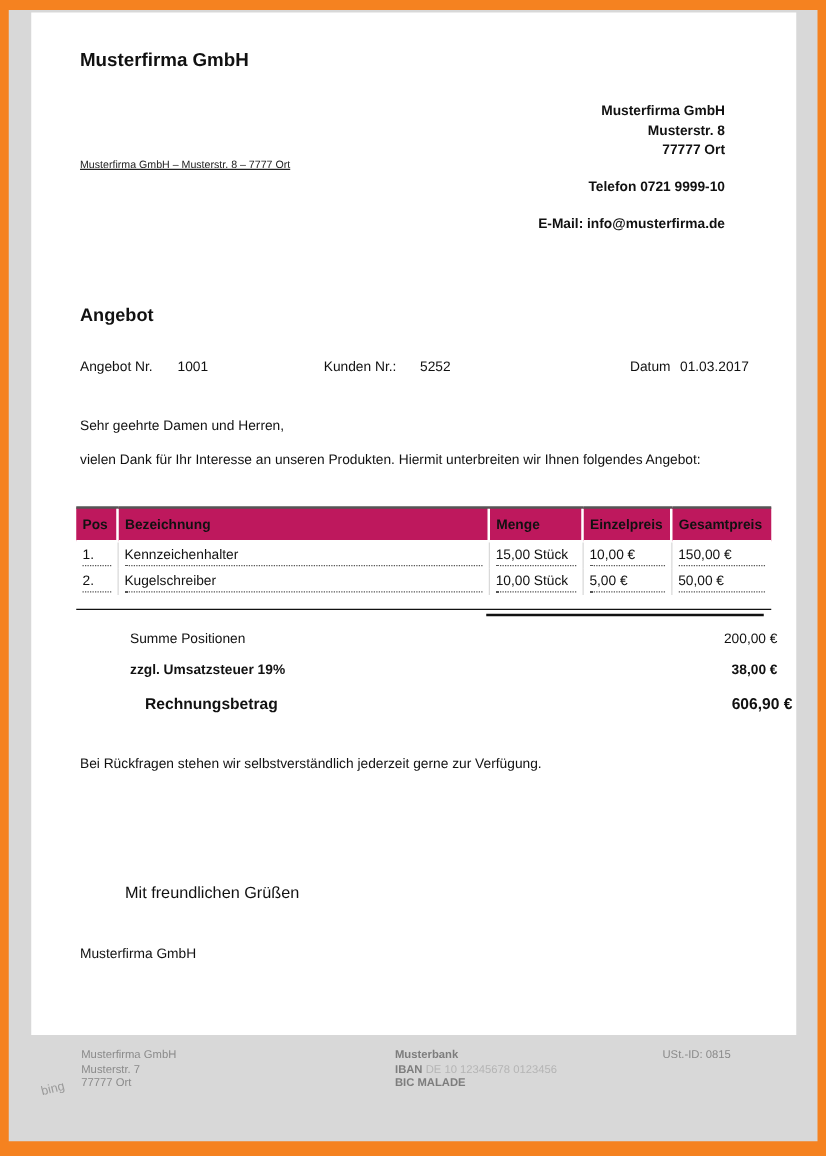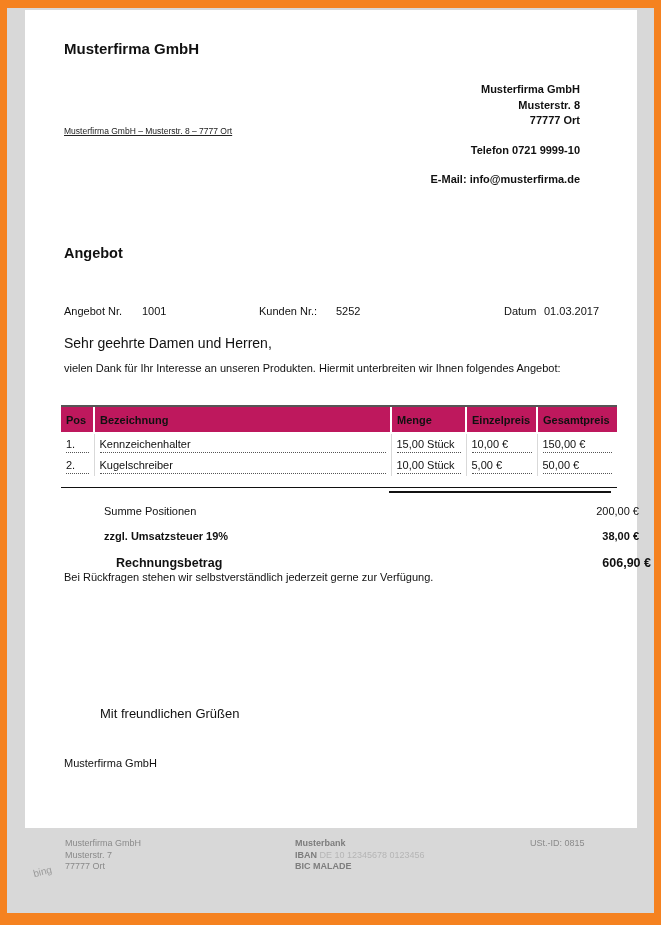--- a/index.html
+++ b/index.html
@@ -28,24 +28,24 @@
 
   .address-block {
     right: 57px; top: 72px;
     text-align: right; font-size: 11px; font-weight: bold;
     color: #111; line-height: 15.5px;
   }
   .address-block .gap { margin-top: 14px; }
 
   .doc-heading { left: 39px; top: 235px; font-size: 14.5px; font-weight: bold; color: #111; }
 
-  .meta-row { left: 0; top: 295px; width: 504px; height: 16px; font-size: 11px; color: #111; }
+  .meta-row { left: 0; top: 278px; width: 504px; height: 16px; font-size: 11px; color: #111; }
   .meta-row span { position: absolute; top: 0; white-space: nowrap; }
 
-  .salutation { left: 39px; top: 325px; font-size: 14px; color: #111; }
+  .salutation { left: 39px; top: 325px; font-size: 11px; color: #111; }
   .intro-text { left: 39px; top: 352px; font-size: 11px; color: #111; }
 
   table.items {
     position: absolute; left: 36px; top: 395px;
     width: 556px; border-collapse: collapse; table-layout: fixed;
     font-size: 11px; color: #111;
   }
   table.items th {
     background: #be185d; text-align: left; font-weight: bold;
     padding: 7px 5px 6px 5px;
@@ -69,38 +69,38 @@
   .col-bez { width: 297px; }
   .col-menge { width: 75px; }
   .col-einzel { width: 71px; }
   .col-gesamt { width: 80px; }
 
   .rule-full  { left: 36px;  top: 477px; width: 556px; border-top: 1px solid #111; }
   .rule-right { left: 364px; top: 481px; width: 222px; border-top: 2px solid #111; }
 
   .totals-row { left: 0; width: 646px; height: 18px; font-size: 11px; color: #111; }
   .totals-row .t-label { position: absolute; left: 79px; top: 0; white-space: nowrap; }
-  .totals-row .t-value { position: absolute; right: 32px; top: 0; white-space: nowrap; }
+  .totals-row .t-value { position: absolute; right: 49px; top: 0; white-space: nowrap; }
   .totals-row.t1 { top: 495px; }
   .totals-row.t2 { top: 520px; font-weight: bold; }
   .totals-row.t3 { top: 546px; font-weight: bold; font-size: 12.5px; margin-left: 12px; }
 
-  .closing-note { left: 39px; top: 561px; font-size: 11px; color: #111; }
+  .closing-note { left: 39px; top: 595px; font-size: 11px; color: #111; }
   .regards      { left: 39px; top: 696px; font-size: 13px; color: #111; margin-left: 36px; }
   .signature    { left: 39px; top: 747px; font-size: 11px; color: #111; }
 
   .footer {
     position: absolute; left: 0; right: 0; top: 830px; height: 48px;
     font-size: 9px; color: #8a8a8a; line-height: 11.5px;
   }
   .footer .fcol { position: absolute; top: 0; white-space: nowrap; }
   .footer .fcol1 { left: 58px; }
   .footer .fcol2 { left: 288px; }
   .footer .fcol3 { left: 523px; }
-  .footer .fbold { font-weight: bold; color: #7d7d7d; }
+  .footer .fbold { font-weight: bold; color: #7d7d7d; margin-left: 21px; }
   .footer .flight { color: #b5b5b5; }
 
   .watermark {
     position: absolute; left: 26px; top: 858px;
     font-size: 10px; color: #9a9a9a;
     transform: rotate(-14deg);
   }
 </style>
 </head>
 <body>

